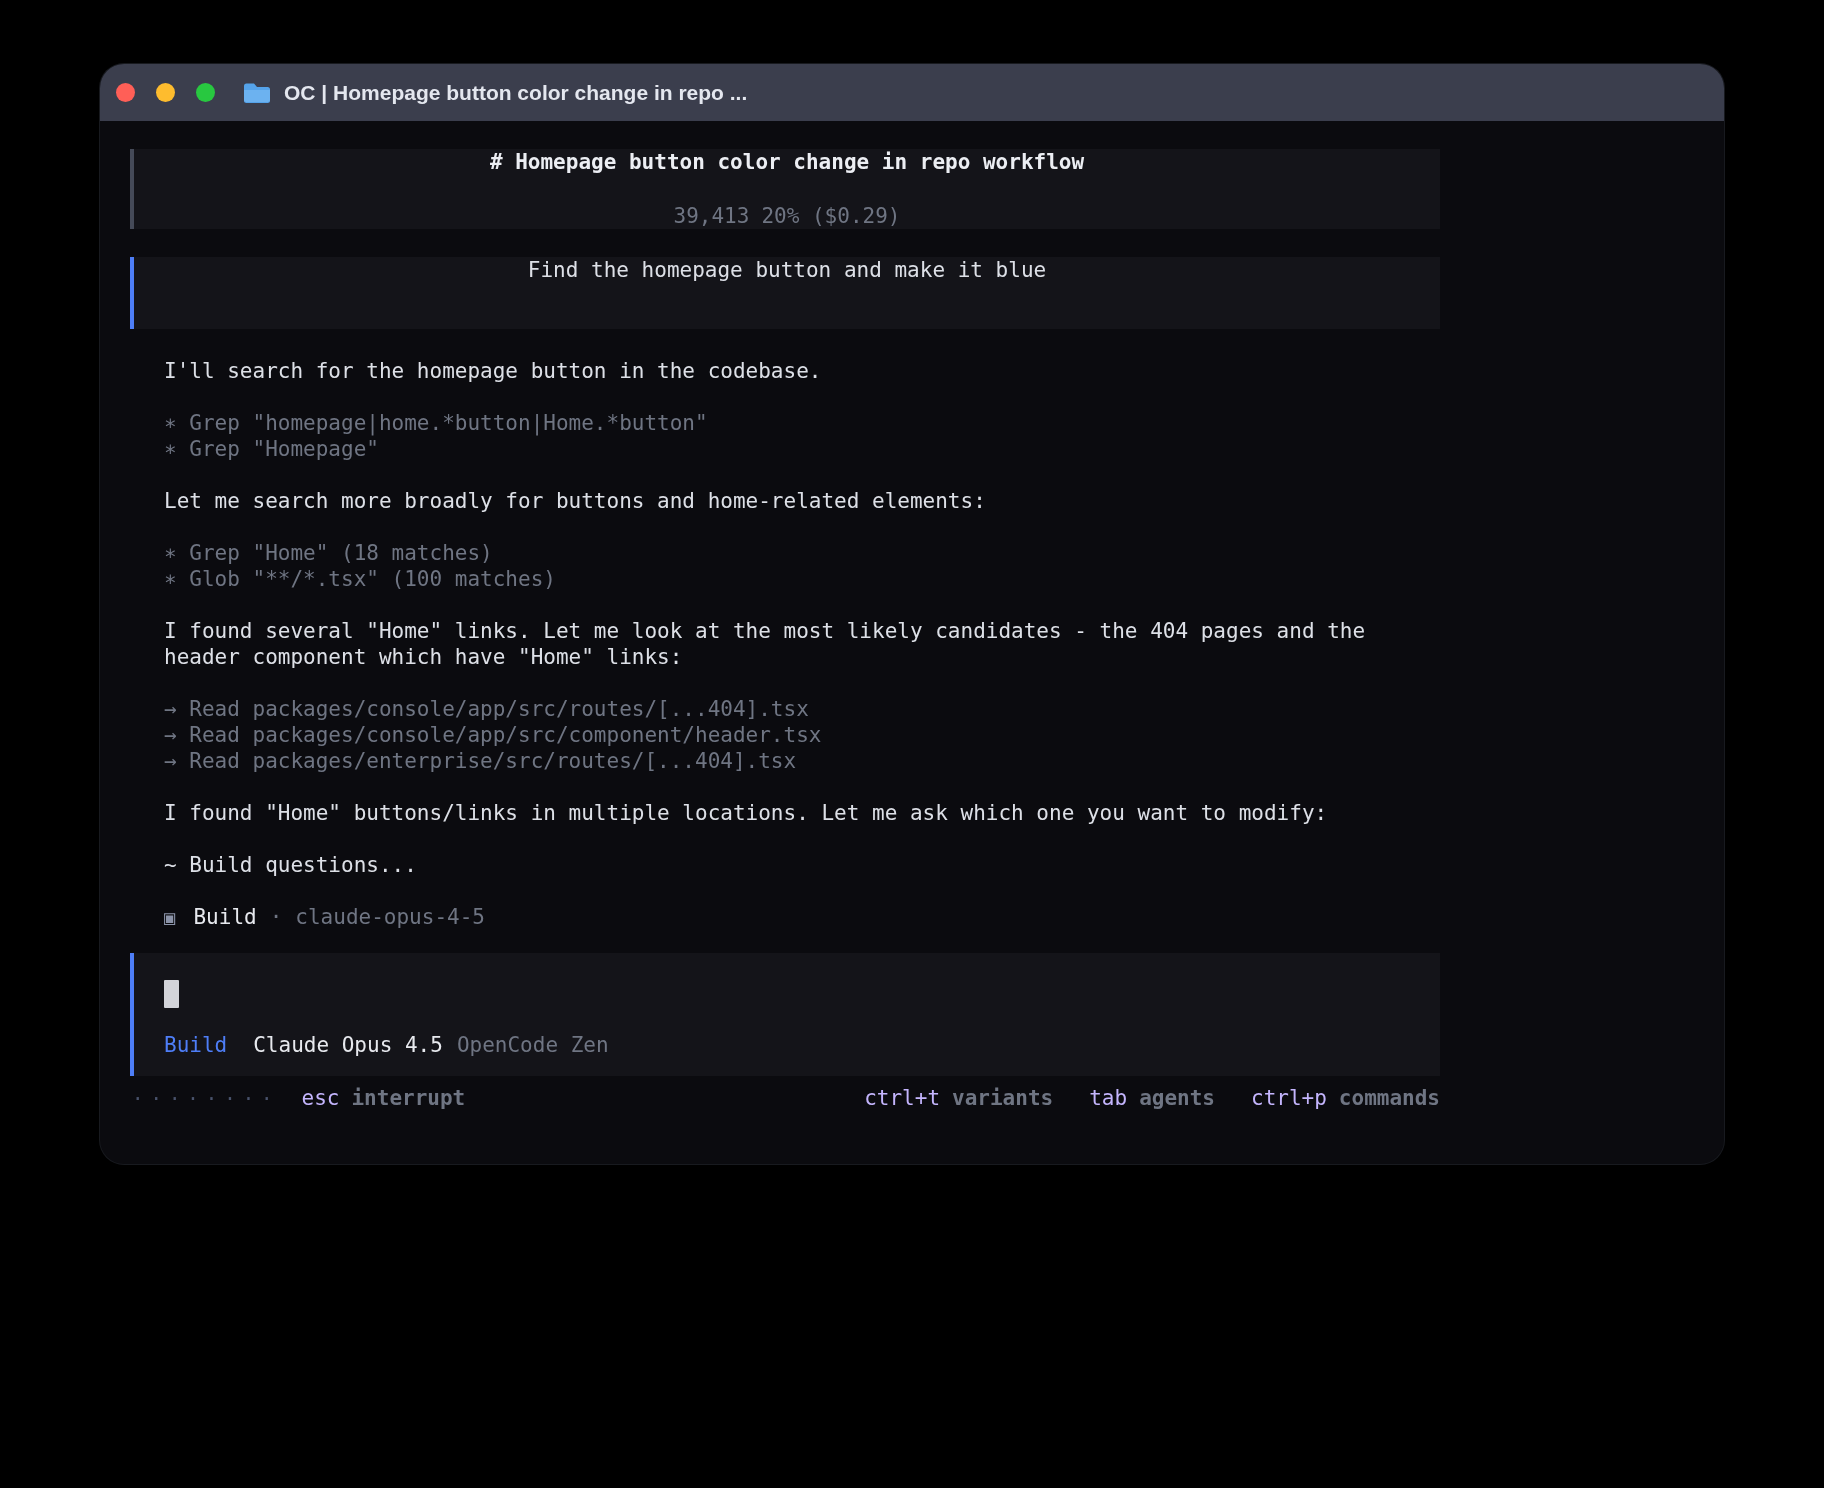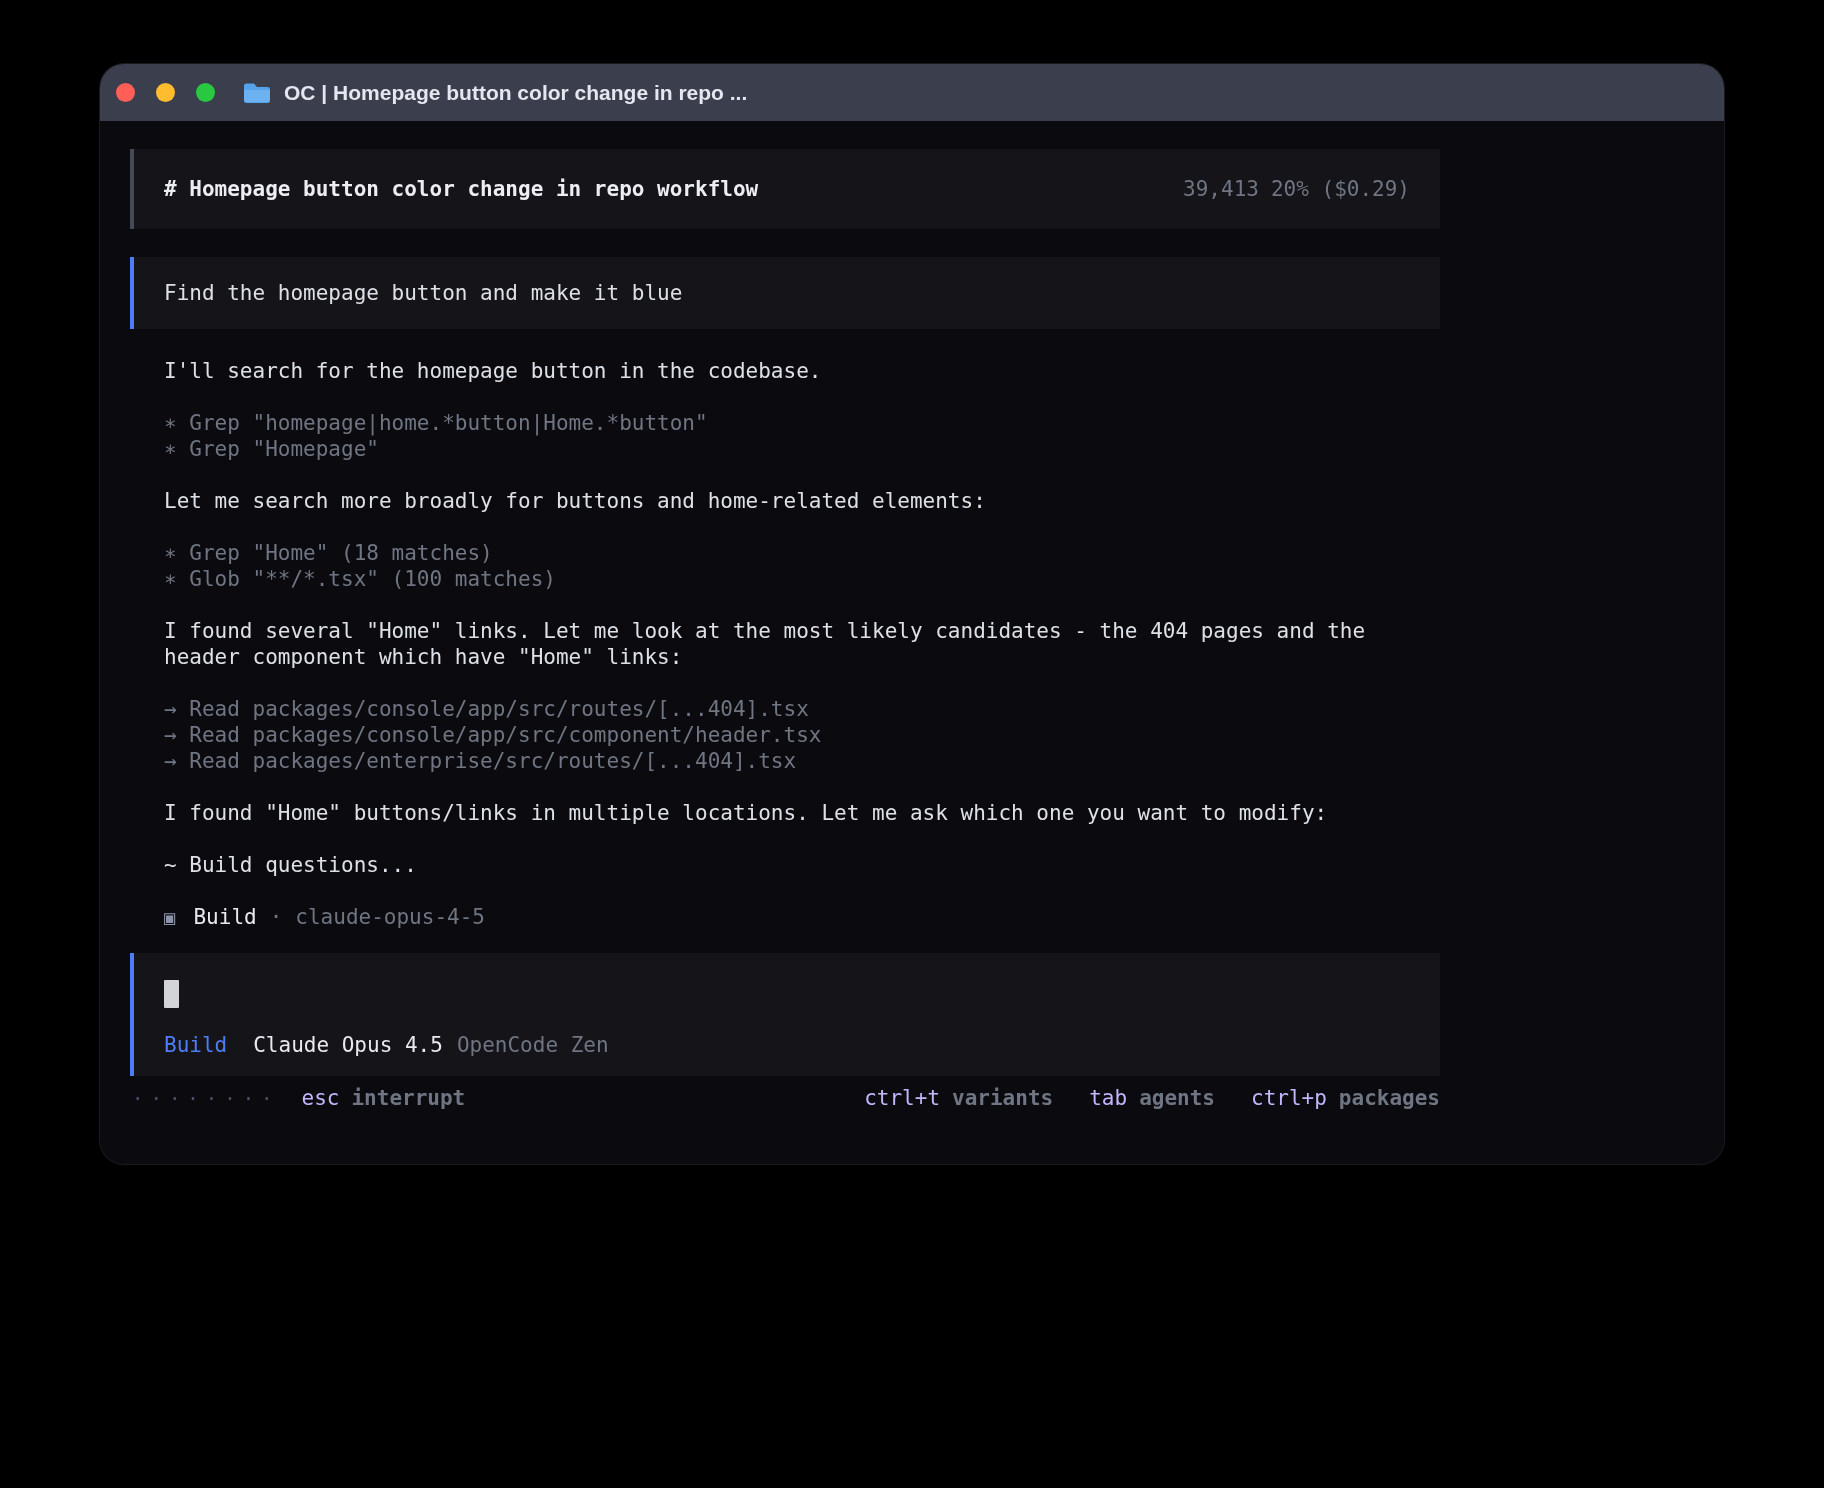--- a/index.html
+++ b/index.html
@@ -59,20 +59,21 @@
   
   .content {
     padding: 28px 0 0 30px;
     font-size: 21px;
     line-height: 26px;
   }
   .panel {
     width: 1310px;
     box-sizing: border-box;
     background: #141419;
+    flex-direction: column;
   }
   .header-panel {
     border-left: 4px solid #454a58;
     padding: 0 30px;
     height: 80px;
     display: flex;
     justify-content: space-between;
     align-items: center;
   }
   .header-title {
@@ -260,19 +261,19 @@
         <span class="hint">
           <span class="sb-key">ctrl+t</span>
           <span class="sb-label">variants</span>
         </span>
         <span class="hint">
           <span class="sb-key">tab</span>
           <span class="sb-label">agents</span>
         </span>
         <span class="hint">
           <span class="sb-key">ctrl+p</span>
-          <span class="sb-label">packages</span>
+          <span class="sb-label">commands</span>
         </span>
       </div>
     </div>
 
   </div>
 </div>
 
 </body></html>

